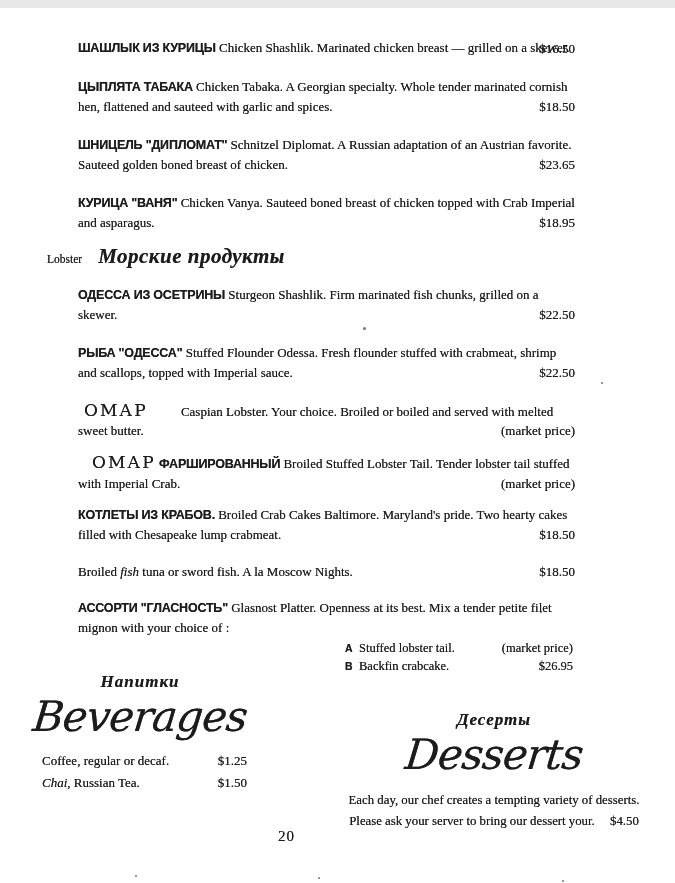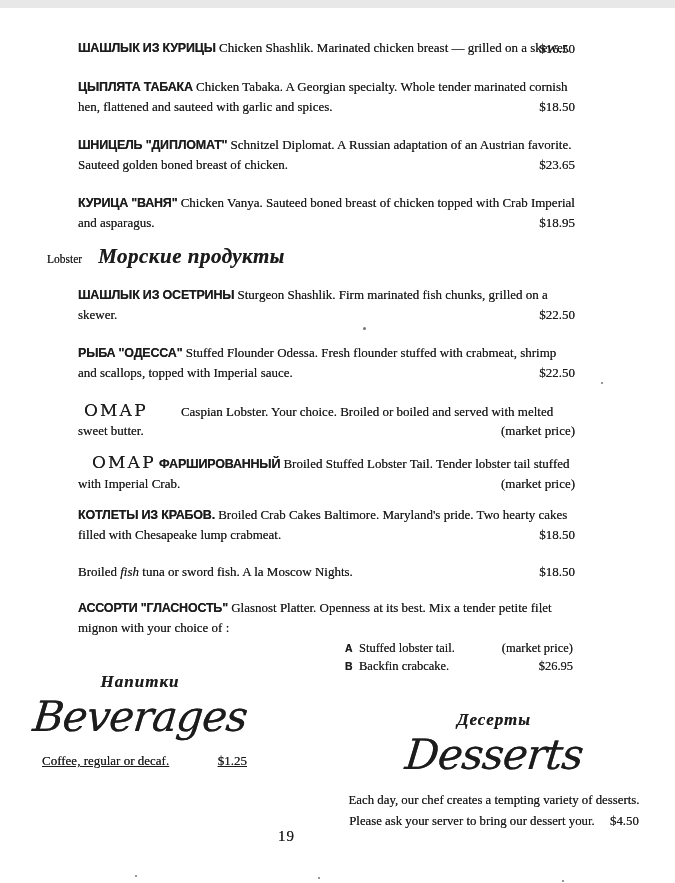--- a/index.html
+++ b/index.html
@@ -40,21 +40,21 @@
   .beverages{left:30px;top:664px;width:220px;}
   .desserts{left:344px;top:702px;width:300px;}
   .block-title-ru{
     font-family:"Liberation Serif",serif;font-weight:bold;font-style:italic;
     font-size:17px;letter-spacing:1px;
   }
   .script-title{
     font-family:"DejaVu Serif",serif;font-style:italic;font-size:42px;line-height:50px;
     transform:skewX(-6deg);letter-spacing:-1px;white-space:nowrap;
   }
-  .bev-lines{width:205px;margin:8px 0 0 12px;text-align:left;text-decoration:underline;}
+  .bev-lines{width:205px;margin:8px 0 0 12px;text-align:left;}
   .bev-row{display:flex;font-size:13px;line-height:22px;}
   .bev-price{margin-left:auto;}
   .dessert-text{font-size:12.8px;line-height:20.5px;margin-top:10px;}
   .dessert-price{margin-left:12px;}
   .page-number{position:absolute;left:278px;top:820px;font-size:15px;letter-spacing:1px;}
   .speck{position:absolute;width:3px;height:3px;background:#2a2a2a;border-radius:50%;opacity:.65;}
 </style>
 </head>
 <body>
 
@@ -85,21 +85,21 @@
       <span class="desc">Chicken Vanya.  Sauteed boned breast of chicken topped with Crab Imperial and asparagus.</span>
       <span class="price">$18.95</span>
     </div>
 
     <div class="section-header">
       <span class="section-en">Lobster</span>
       <span class="section-ru">Морские продукты</span>
     </div>
 
     <div class="menu-item mb19">
-      <span class="name-ru">ШАШЛЫК ИЗ ОСЕТРИНЫ</span>
+      <span class="name-ru">ОДЕССА ИЗ ОСЕТРИНЫ</span>
       <span class="desc">Sturgeon Shashlik.  Firm marinated fish chunks, grilled on a skewer.</span>
       <span class="price">$22.50</span>
     </div>
 
     <div class="menu-item mb19">
       <span class="name-ru">РЫБА "ОДЕССА"</span>
       <span class="desc">Stuffed Flounder Odessa.  Fresh flounder stuffed with crabmeat, shrimp and scallops, topped with Imperial sauce.</span>
       <span class="price">$22.50</span>
     </div>
 
@@ -149,33 +149,37 @@
   </div>
 
   <div class="bottom-block beverages">
     <div class="block-title-ru">Напитки</div>
     <div class="script-title">Beverages</div>
     <div class="bev-lines">
       <div class="bev-row">
         <span>Coffee, regular or decaf.</span>
         <span class="bev-price">$1.25</span>
       </div>
+      <div class="bev-row">
+        <span><span class="it">Chai,</span> <span>Russian Tea.</span></span>
+        <span class="bev-price">$1.50</span>
+      </div>
     </div>
   </div>
 
   <div class="bottom-block desserts">
     <div class="block-title-ru">Десерты</div>
     <div class="script-title">Desserts</div>
     <div class="dessert-text">
       <span>Each day, our chef creates a tempting variety of desserts. Please ask your server to bring our dessert your.</span>
       <span class="dessert-price">$4.50</span>
     </div>
   </div>
 
-  <div class="page-number">19</div>
+  <div class="page-number">20</div>
 
   <div class="speck" style="left:363px;top:319px;"></div>
   <div class="speck" style="left:601px;top:374px;width:2px;height:2px;"></div>
   <div class="speck" style="left:540px;top:603px;width:2px;height:2px;"></div>
   <div class="speck" style="left:318px;top:869px;width:2px;height:2px;"></div>
   <div class="speck" style="left:562px;top:872px;width:2px;height:2px;"></div>
   <div class="speck" style="left:135px;top:867px;width:2px;height:2px;"></div>
 
 </div>
 

